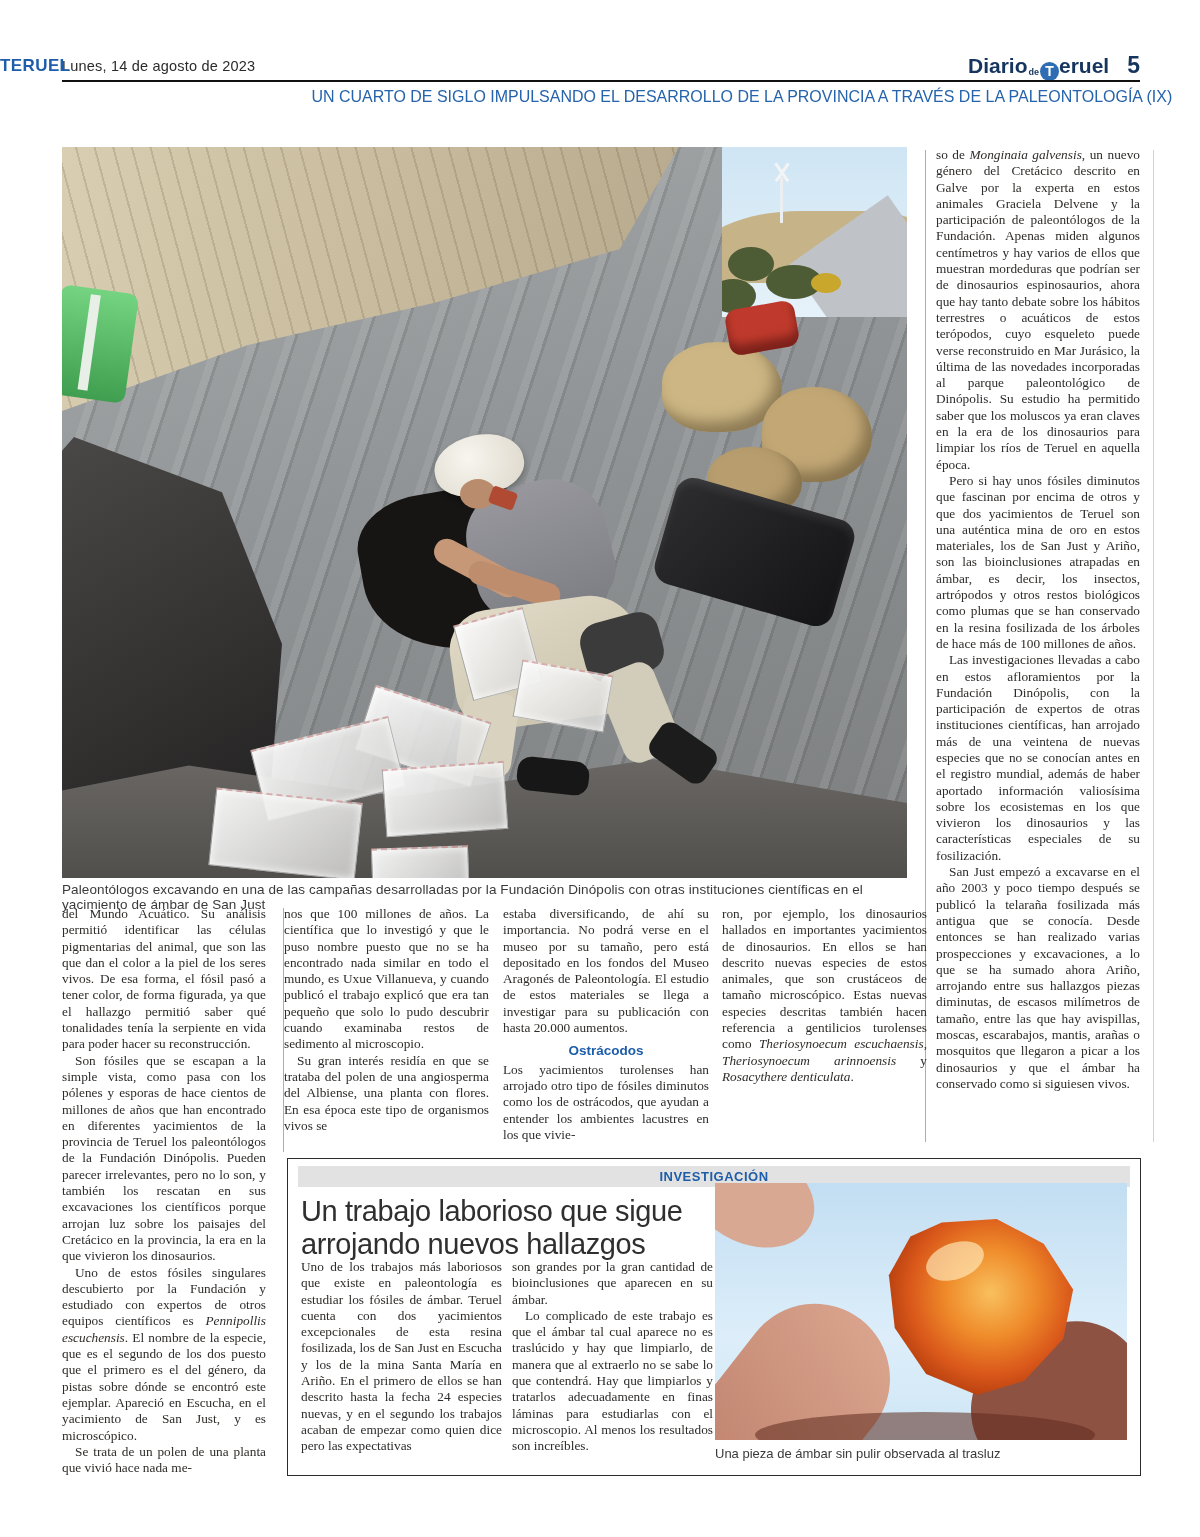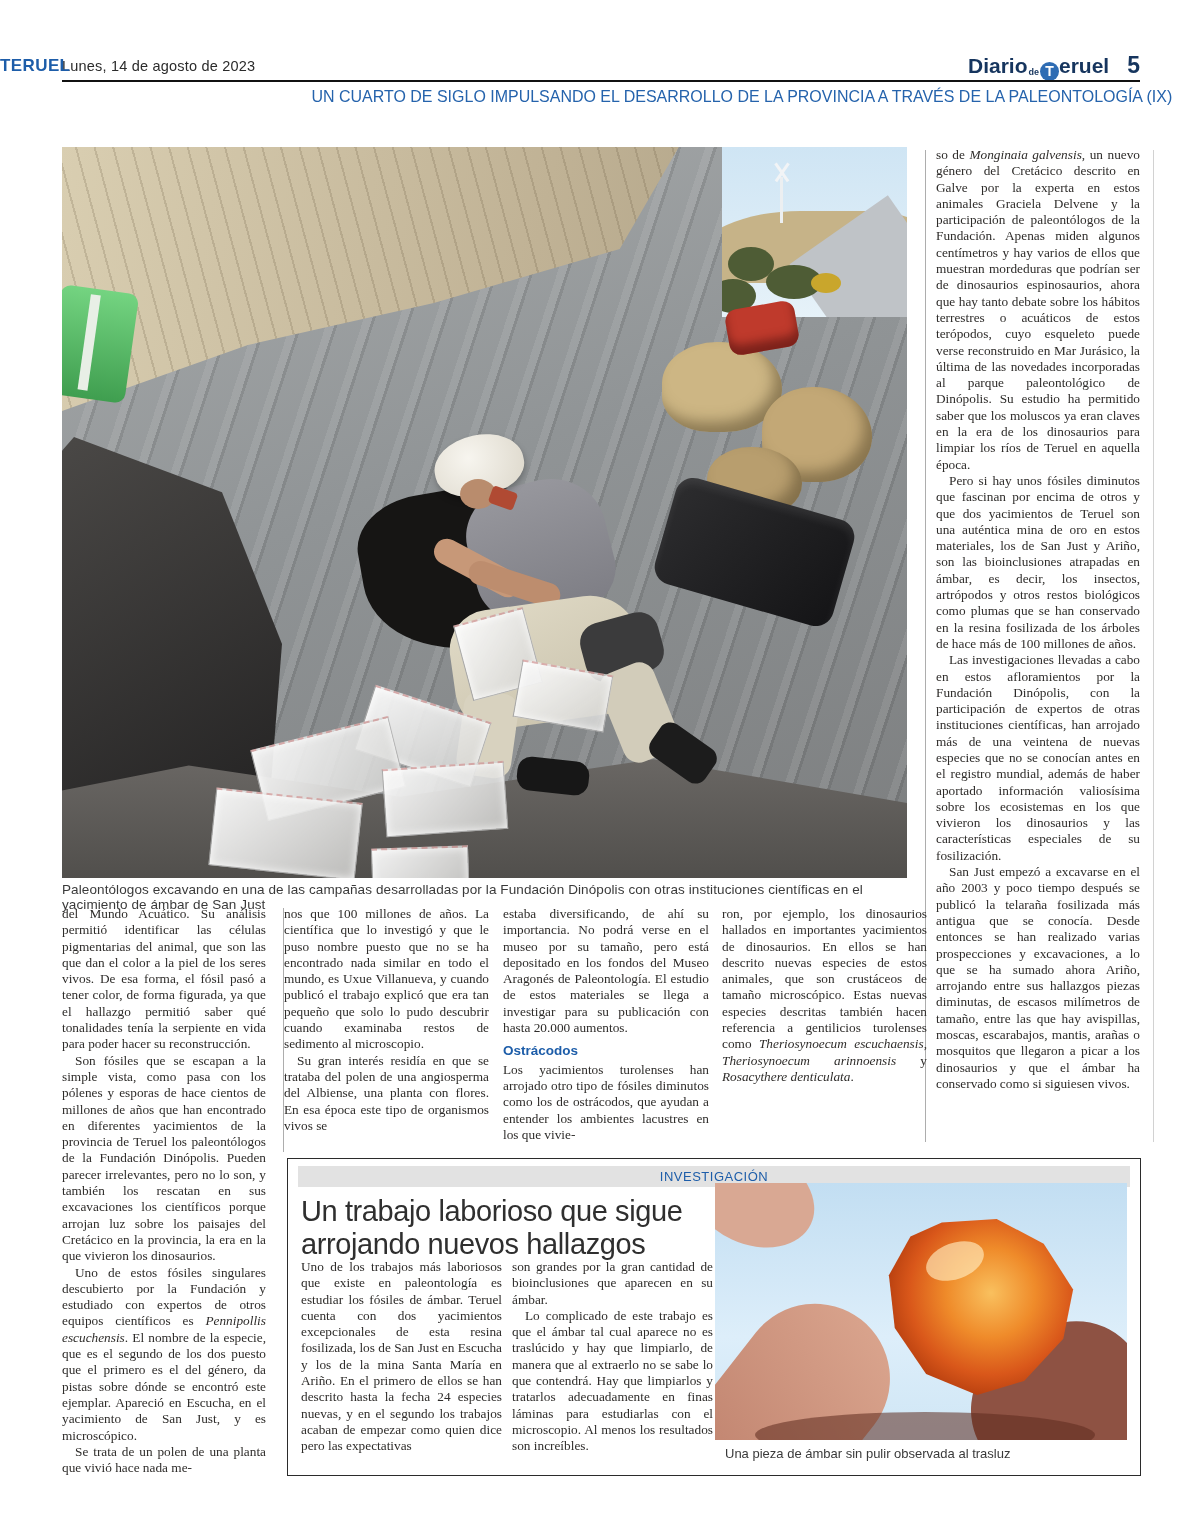--- a/index.html
+++ b/index.html
@@ -93,35 +93,35 @@
      border-top:2px dashed rgba(195,70,70,.35);}
   
   .photo-cap{position:absolute;left:62px;top:882px;width:845px;
      font-family:"Liberation Sans",sans-serif;font-size:13.5px;color:#3a3a3a;letter-spacing:.1px;}
   .coltext{position:absolute;font-size:13.3px;line-height:16.3px;text-align:justify;
      color:#2e2c2a;overflow:hidden;hyphens:auto;}
   .coltext p{margin:0;text-indent:13px;}
   .coltext p.noindent{text-indent:0;}
   .coltext i{font-style:italic;}
   .coltext p.subhead{font-family:"Liberation Sans",sans-serif;font-weight:bold;color:#1d5da9;
-     font-size:13.5px;text-indent:0;margin-top:7px;margin-bottom:2px;text-align:left;}
+     font-size:13.5px;text-indent:0;margin-top:7px;margin-bottom:2px;text-align:center;}
   .sidebar{left:936px;top:147px;width:204px;height:998px;}
   .c1{left:62px;top:906px;width:204px;height:576px;}
   .c2{left:284px;top:906px;width:205px;height:250px;}
   .c3{left:503px;top:906px;width:206px;height:250px;}
   .c4{left:722px;top:906px;width:205px;height:250px;}
   .vr{position:absolute;border-left:1px solid #adadad;}
   .vr1{left:283px;top:908px;height:244px;}
   .vr2{left:925px;top:150px;height:992px;}
   .vr3{left:1153px;top:150px;height:992px;border-left:1px solid #d2d2d2;}
   
   .invbox{position:absolute;left:287px;top:1158px;width:852px;height:316px;
      border:1.5px solid #2b2b2b;background:#fff;}
   .kicker{position:absolute;left:10px;right:10px;top:7px;height:21px;background:#e2e2e2;
-     text-align:center;line-height:21px;font-family:"Liberation Sans",sans-serif;font-weight:normal;
+     text-align:center;line-height:21px;font-family:"Liberation Sans",sans-serif;font-weight:bold;
      font-size:13px;color:#1d5da9;letter-spacing:.5px;}
   .boxtitle{position:absolute;left:13px;top:36px;width:445px;margin:0;
      font-family:"Liberation Sans",sans-serif;font-weight:400;font-size:29px;line-height:33px;
      color:#2f2f2f;letter-spacing:-.4px;}
   .bA{left:13px;top:100px;width:201px;height:213px;}
   .bB{left:224px;top:100px;width:201px;height:213px;}
   .amber{position:absolute;left:427px;top:24px;width:412px;height:257px;overflow:hidden;
      background:linear-gradient(180deg,#c2def2,#ddeefa 60%,#cfe6f5);}
   .fing-top{position:absolute;left:-28px;top:-34px;width:130px;height:95px;background:#d9a893;
      border-radius:50%;transform:rotate(25deg);}
@@ -130,21 +130,21 @@
      transform:rotate(38deg);}
   .fing-dark{position:absolute;right:-24px;bottom:-40px;width:180px;height:150px;background:#8e5243;
      border-radius:70px 70px 20px 20px;transform:rotate(-28deg);}
   .fing-shadow{position:absolute;left:40px;bottom:-18px;width:340px;height:46px;
      background:rgba(92,42,30,.55);border-radius:50%;}
   .amberstone{position:absolute;left:168px;top:36px;width:196px;height:176px;
      background:radial-gradient(circle at 55% 42%,#f9c05e 0%,#ef8b2a 30%,#d9571a 55%,#a02f08 82%,#7c2306 100%);
      clip-path:polygon(30% 2%,58% 0%,82% 14%,97% 40%,92% 68%,72% 92%,48% 100%,22% 88%,6% 62%,3% 32%,14% 10%);}
   .ambershine{position:absolute;left:210px;top:60px;width:60px;height:36px;
      background:rgba(255,235,190,.65);border-radius:50%;transform:rotate(-20deg);}
-  .amber-cap{position:absolute;left:437px;top:287px;width:412px;
+  .amber-cap{position:absolute;left:427px;top:287px;width:412px;
      font-family:"Liberation Sans",sans-serif;font-size:13px;color:#3a3a3a;}
 </style>
 </head>
 <body>
 
 <div class="page">
 
   <div class="hdr-date">Lunes, 14 de agosto de 2023</div>
   <div class="hdr-section">TERUEL</div>
   <div class="masthead">

